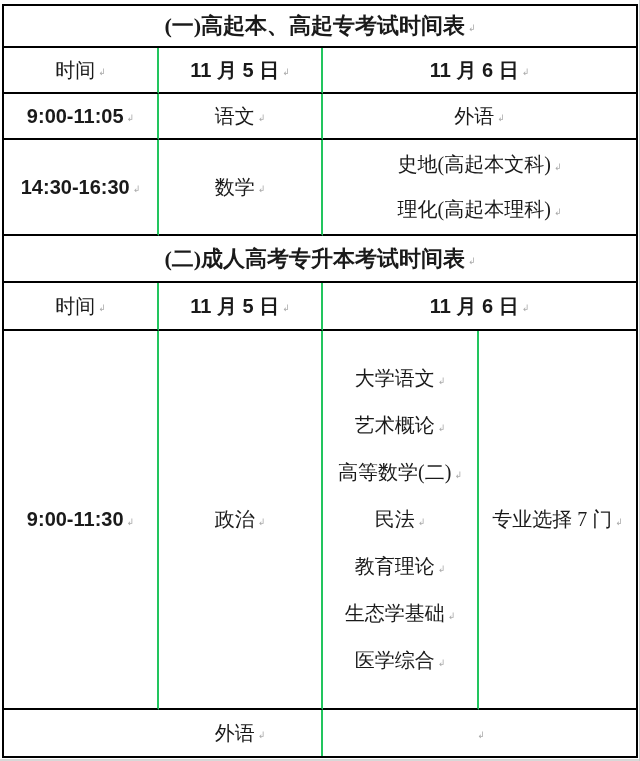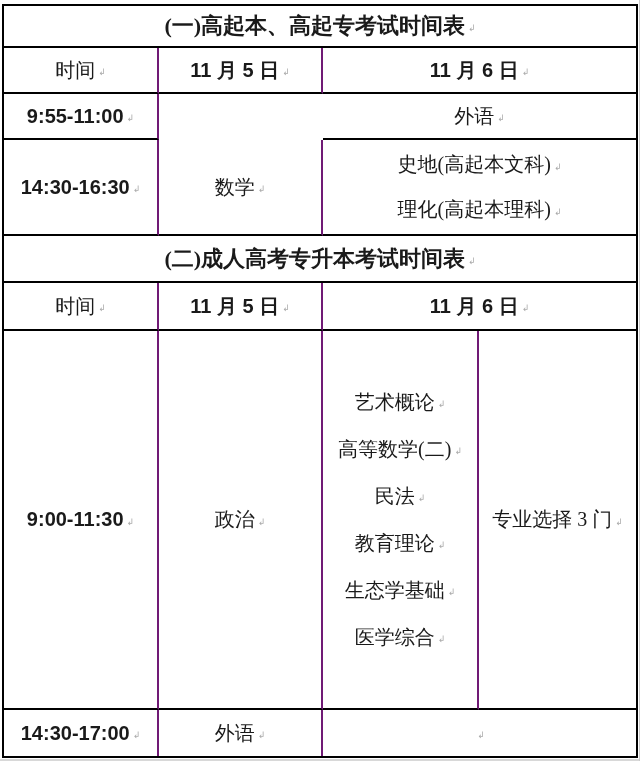--- a/index.html
+++ b/index.html
@@ -8,21 +8,21 @@
     font-family:"Liberation Serif","DejaVu Serif",serif;color:#1a1a1a;overflow:hidden;
   }
   .grid{
     position:absolute;left:2px;top:4px;width:636px;height:754px;
     border:2px solid #000;box-sizing:border-box;
     display:grid;
     grid-template-columns:155px 164px 156px 157px;
     grid-template-rows:42px 46px 46px 96px 47px 48px 379px 46px;
   }
   .cell{
-    border-right:2px solid #701a75;border-bottom:2px solid #000;box-sizing:border-box;
+    border-right:2px solid #22c55e;border-bottom:2px solid #000;box-sizing:border-box;
     display:flex;align-items:center;justify-content:center;
     font-size:20px;line-height:1.25;text-align:center;
   }
   .col-end{border-right:none;}
   .row-end{border-bottom:none;}
   .title{font-weight:700;font-size:22px;}
   .sansnum{font-family:"Liberation Sans","DejaVu Sans",sans-serif;font-weight:600;font-size:20px;}
   .date{font-family:"Liberation Sans","Liberation Serif",serif;font-weight:600;font-size:20px;text-align:right;}
   .lines{flex-direction:column;justify-content:center;}
   .l45{height:45px;display:flex;align-items:center;justify-content:center;}
@@ -42,50 +42,51 @@
 
 <div class="page">
   <div class="grid">
 
     <div class="cell title pm col-end" style="grid-area:1/1/2/5">(一)高起本、高起专考试时间表</div>
 
     <div class="cell pm" style="grid-area:2/1/3/2">时间</div>
     <div class="cell date pm" style="grid-area:2/2/3/3">11 月 5 日</div>
     <div class="cell date pm col-end" style="grid-area:2/3/3/5">11 月 6 日</div>
 
-    <div class="cell sansnum pm" style="grid-area:3/1/4/2">9:55-11:00</div>
+    <div class="cell sansnum pm" style="grid-area:3/1/4/2">9:00-11:05</div>
+    <div class="cell pm" style="grid-area:3/2/4/3">语文</div>
     <div class="cell pm col-end" style="grid-area:3/3/4/5">外语</div>
 
     <div class="cell sansnum pm" style="grid-area:4/1/5/2">14:30-16:30</div>
     <div class="cell pm" style="grid-area:4/2/5/3">数学</div>
     <div class="cell lines col-end" style="grid-area:4/3/5/5">
         <div class="l45 pm">史地(高起本文科)</div>
         <div class="l45 pm">理化(高起本理科)</div>
       </div>
 
     <div class="cell title pm col-end" style="grid-area:5/1/6/5">(二)成人高考专升本考试时间表</div>
 
     <div class="cell pm" style="grid-area:6/1/7/2">时间</div>
     <div class="cell date pm" style="grid-area:6/2/7/3">11 月 5 日</div>
     <div class="cell date pm col-end" style="grid-area:6/3/7/5">11 月 6 日</div>
 
     <div class="cell sansnum pm" style="grid-area:7/1/8/2">9:00-11:30</div>
     <div class="cell pm" style="grid-area:7/2/8/3">政治</div>
     <div class="cell lines" style="grid-area:7/3/8/4">
+        <div class="l47 pm">大学语文</div>
         <div class="l47 pm">艺术概论</div>
         <div class="l47 pm">高等数学(二)</div>
         <div class="l47 pm">民法</div>
         <div class="l47 pm">教育理论</div>
         <div class="l47 pm">生态学基础</div>
         <div class="l47 pm">医学综合</div>
       </div>
     <div class="cell lines col-end" style="grid-area:7/4/8/5">
-        <div class="l45 pm">专业选择 3 门</div>
+        <div class="l45 pm">专业选择 7 门</div>
       </div>
 
-    <div class="cell sansnum pm row-end" style="grid-area:8/1/9/2">14:30-17:00</div>
     <div class="cell pm row-end" style="grid-area:8/2/9/3">外语</div>
     <div class="cell pm col-end row-end" style="grid-area:8/3/9/5"></div>
 
   </div>
   <div class="edge-bottom"></div>
   <div class="edge-right"></div>
 </div>
 
 </body></html>

